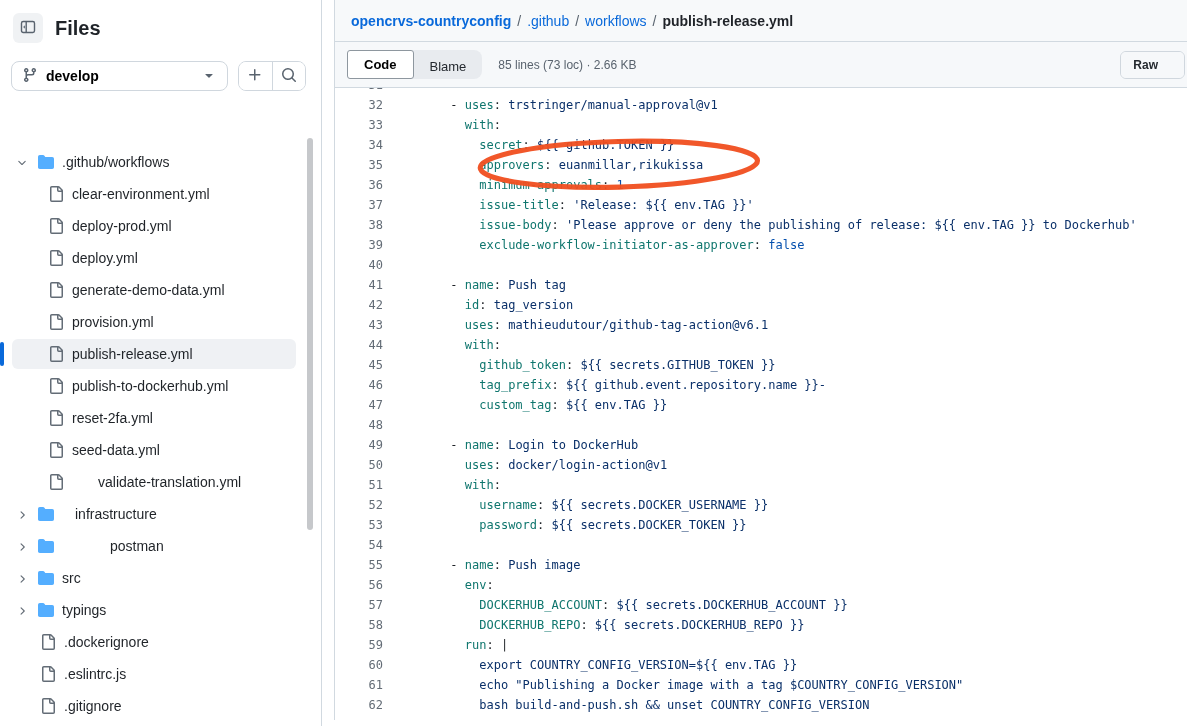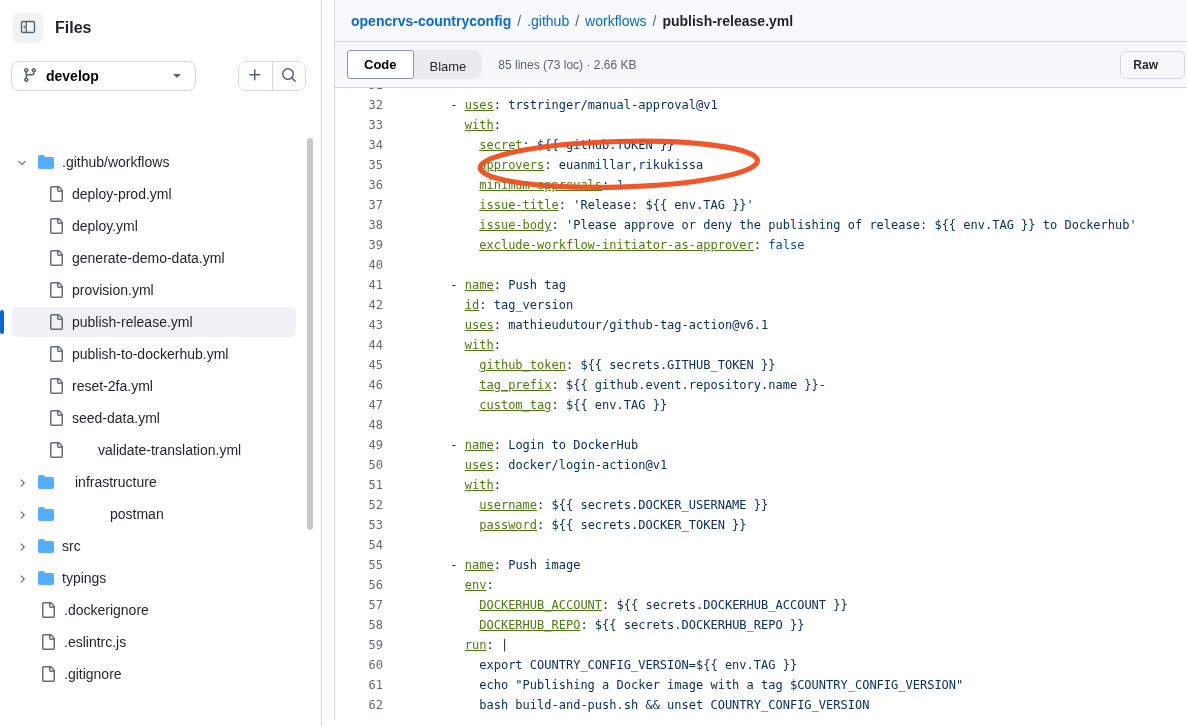--- a/index.html
+++ b/index.html
@@ -5,22 +5,22 @@
   * { margin:0; padding:0; box-sizing:border-box; }
   html,body { width:1187px; height:726px; overflow:hidden; background:#fff;
     font-family:"Liberation Sans", sans-serif; color:#1f2328; }
 
   
   #sidebar { position:absolute; left:0; top:0; width:322px; height:726px;
     background:#fff; border-right:1px solid #d1d9e0; }
   .files-header { position:absolute; left:13px; top:13px; display:flex; align-items:center; gap:12px; }
   .panel-btn { width:30px; height:30px; background:#f0f2f4; border:none; border-radius:6px;
     display:flex; align-items:center; justify-content:center; cursor:pointer; }
-  .files-title { font-size:16px; font-weight:700; }
-  .branch-btn { position:absolute; left:11px; top:61px; width:185px; height:30px;
+  .files-title { font-size:20px; font-weight:700; }
+  .branch-btn { position:absolute; left:11px; top:61px; width:217px; height:30px;
     background:#fff; border:1px solid #d0d7de; border-radius:8px; display:flex;
     align-items:center; padding:0 10px; gap:8px; cursor:pointer; font-size:14px; font-weight:700; }
   .branch-caret { margin-left:auto; }
   .mini-group { position:absolute; left:238px; top:61px; width:68px; height:30px;
     border:1px solid #d0d7de; border-radius:8px; background:#fff; display:flex; overflow:hidden; }
   .mini-cell { flex:1; display:flex; align-items:center; justify-content:center; cursor:pointer; background:#fff; border:none; }
   .mini-cell + .mini-cell { border-left:1px solid #d0d7de; }
   .gotofile { position:absolute; left:14px; top:101px; width:291px; height:29px;
     border:1px solid #d0d7de; border-radius:8px; background:#fff; display:flex; align-items:center; padding:0 8px; gap:8px; }
   .gotofile input { border:none; outline:none; flex:1; font-size:14px; color:#1f2328;
@@ -62,21 +62,21 @@
     border:1px solid #d0d7de; border-radius:6px; overflow:hidden; background:#f6f8fa; }
   .raw-btn { padding:0 12px; font-size:12px; font-weight:700; color:#24292f; background:#f6f8fa;
     border:none; cursor:pointer; display:flex; align-items:center; }
   .raw-stub { width:14px; border-left:1px solid #d0d7de; background:#f6f8fa; cursor:pointer; border:none; }
 
   #code-area { position:absolute; left:0; top:88px; right:0; bottom:0; background:#fff; overflow:hidden; }
   #code-scroll { position:absolute; left:0; top:-13px; right:0; }
   .code-line { height:20px; display:flex; font-family:"DejaVu Sans Mono", monospace; font-size:12px; line-height:20px; }
   .code-line .ln { width:48px; flex:none; text-align:right; color:#636c76; user-select:none; }
   .code-line .lc { margin-left:24px; white-space:pre; }
-  .tok-pn { color:#1f2328; } .tok-k { color:#4d7c0f;text-decoration:underline; } .tok-s { color:#0a3069; } .tok-c { color:#0550ae; }
+  .tok-pn { color:#1f2328; } .tok-k { color:#0f766e; } .tok-s { color:#0a3069; } .tok-c { color:#0550ae; }
   #annotation-layer { position:absolute; left:0; top:0; width:100%; height:100%; pointer-events:none; }
 </style>
 </head>
 <body>
 
 <div id="sidebar">
   <div class="files-header">
     <button class="panel-btn">
       <span>
         <svg width="16" height="16" viewBox="0 0 16 16">
@@ -128,20 +128,26 @@
           </svg></span>
         <span class="ticon" style="left: 38px;"><svg width="16" height="16" viewBox="0 0 16 16">
             <path d="M1.75 1A1.75 1.75 0 0 0 0 2.75v10.5C0 14.216.784 15 1.75 15h12.5A1.75 1.75 0 0 0 16 13.25v-8.5A1.75 1.75 0 0 0 14.25 3H7.5a.25.25 0 0 1-.2-.1l-.9-1.2C6.07 1.26 5.55 1 5 1Z" fill="#54aeff"></path>
           </svg></span>
         <span class="tlabel" style="left: 62px;">.github/workflows</span>
       </div>
       <div class="tree-row">
         <span class="ticon" style="left: 48px;"><svg width="16" height="16" viewBox="0 0 16 16">
             <path d="M2 1.75C2 .784 2.784 0 3.75 0h6.586c.464 0 .909.184 1.237.513l2.914 2.914c.329.328.513.773.513 1.237v9.586A1.75 1.75 0 0 1 13.25 16h-9.5A1.75 1.75 0 0 1 2 14.25Zm1.75-.25a.25.25 0 0 0-.25.25v12.5c0 .138.112.25.25.25h9.5a.25.25 0 0 0 .25-.25V6h-2.75A1.75 1.75 0 0 1 9 4.25V1.5Zm6.75.062V4.25c0 .138.112.25.25.25h2.688l-.011-.013-2.914-2.914-.013-.011Z" fill="#636c76"></path>
           </svg></span>
+        <span class="tlabel" style="left: 72px;">clear-environment.yml</span>
+      </div>
+      <div class="tree-row">
+        <span class="ticon" style="left: 48px;"><svg width="16" height="16" viewBox="0 0 16 16">
+            <path d="M2 1.75C2 .784 2.784 0 3.75 0h6.586c.464 0 .909.184 1.237.513l2.914 2.914c.329.328.513.773.513 1.237v9.586A1.75 1.75 0 0 1 13.25 16h-9.5A1.75 1.75 0 0 1 2 14.25Zm1.75-.25a.25.25 0 0 0-.25.25v12.5c0 .138.112.25.25.25h9.5a.25.25 0 0 0 .25-.25V6h-2.75A1.75 1.75 0 0 1 9 4.25V1.5Zm6.75.062V4.25c0 .138.112.25.25.25h2.688l-.011-.013-2.914-2.914-.013-.011Z" fill="#636c76"></path>
+          </svg></span>
         <span class="tlabel" style="left: 72px;">deploy-prod.yml</span>
       </div>
       <div class="tree-row">
         <span class="ticon" style="left: 48px;"><svg width="16" height="16" viewBox="0 0 16 16">
             <path d="M2 1.75C2 .784 2.784 0 3.75 0h6.586c.464 0 .909.184 1.237.513l2.914 2.914c.329.328.513.773.513 1.237v9.586A1.75 1.75 0 0 1 13.25 16h-9.5A1.75 1.75 0 0 1 2 14.25Zm1.75-.25a.25.25 0 0 0-.25.25v12.5c0 .138.112.25.25.25h9.5a.25.25 0 0 0 .25-.25V6h-2.75A1.75 1.75 0 0 1 9 4.25V1.5Zm6.75.062V4.25c0 .138.112.25.25.25h2.688l-.011-.013-2.914-2.914-.013-.011Z" fill="#636c76"></path>
           </svg></span>
         <span class="tlabel" style="left: 72px;">deploy.yml</span>
       </div>
       <div class="tree-row">
         <span class="ticon" style="left: 48px;"><svg width="16" height="16" viewBox="0 0 16 16">

